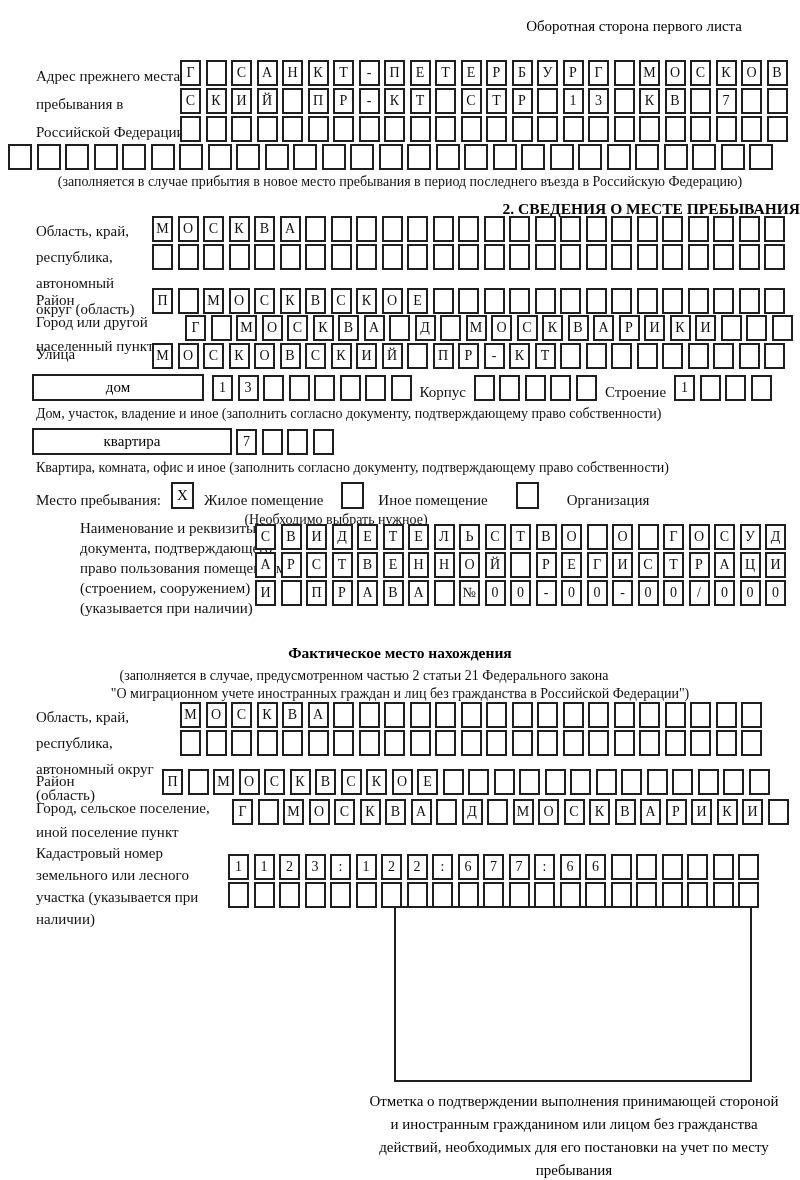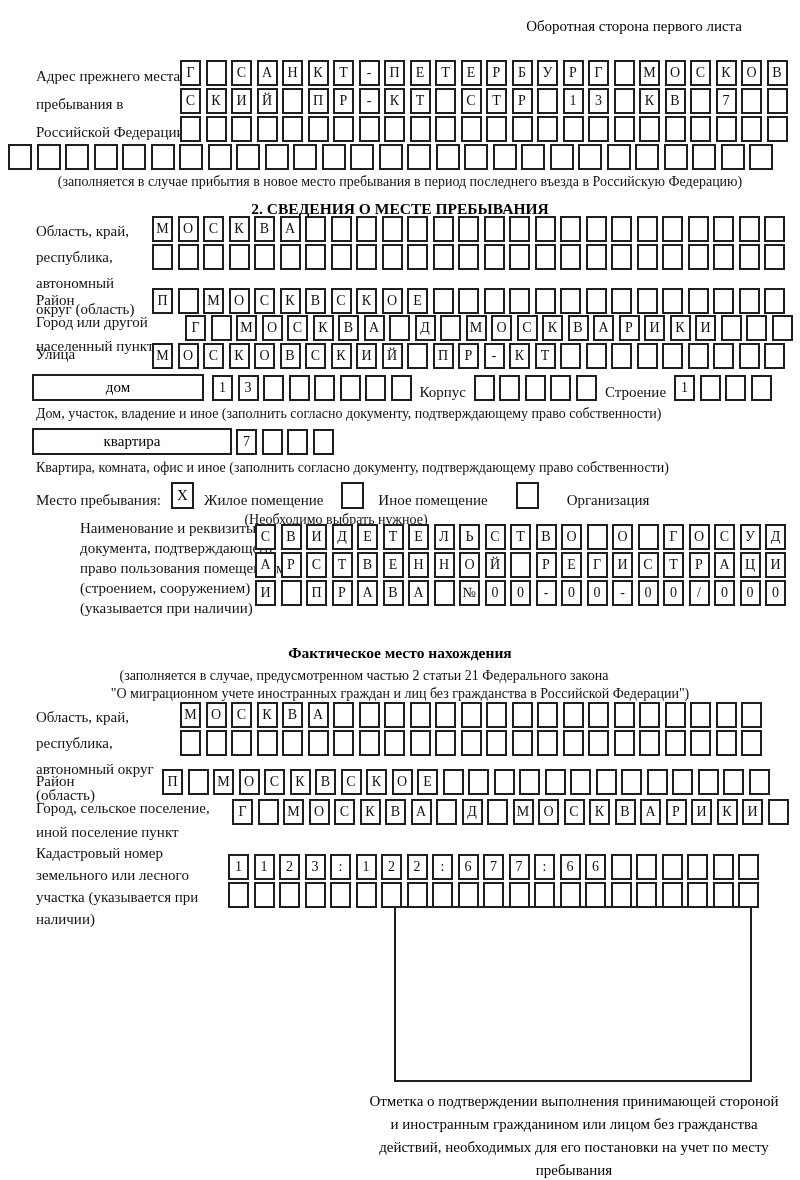--- a/index.html
+++ b/index.html
@@ -140,21 +140,21 @@
       <span class="cell"></span>
       <span class="cell"></span>
       <span class="cell"></span>
       <span class="cell"></span>
       <span class="cell"></span>
       <span class="cell"></span>
       <span class="cell"></span>
     </div>
   <div class="abs caption center" style="top:174px;left:0;width:800px;">(заполняется в случае прибытия в новое место пребывания в период последнего въезда в Российскую Федерацию)</div>
 
-  <div class="abs title" style="top:200px;left:0;width:800px;">2. СВЕДЕНИЯ О МЕСТЕ ПРЕБЫВАНИЯ</div>
+  <div class="abs title" style="top:200px;left:0;width:800px;text-align:right;">2. СВЕДЕНИЯ О МЕСТЕ ПРЕБЫВАНИЯ</div>
 
   <div class="abs lbl" style="top:218px;left:36px;width:114px;line-height:26px;">Область, край, республика, автономный округ (область)</div>
   <div class="abs boxrow" style="top:216px;left:152px;">
       <span class="cell">М</span>
       <span class="cell">О</span>
       <span class="cell">С</span>
       <span class="cell">К</span>
       <span class="cell">В</span>
       <span class="cell">А</span>
       <span class="cell"></span>

